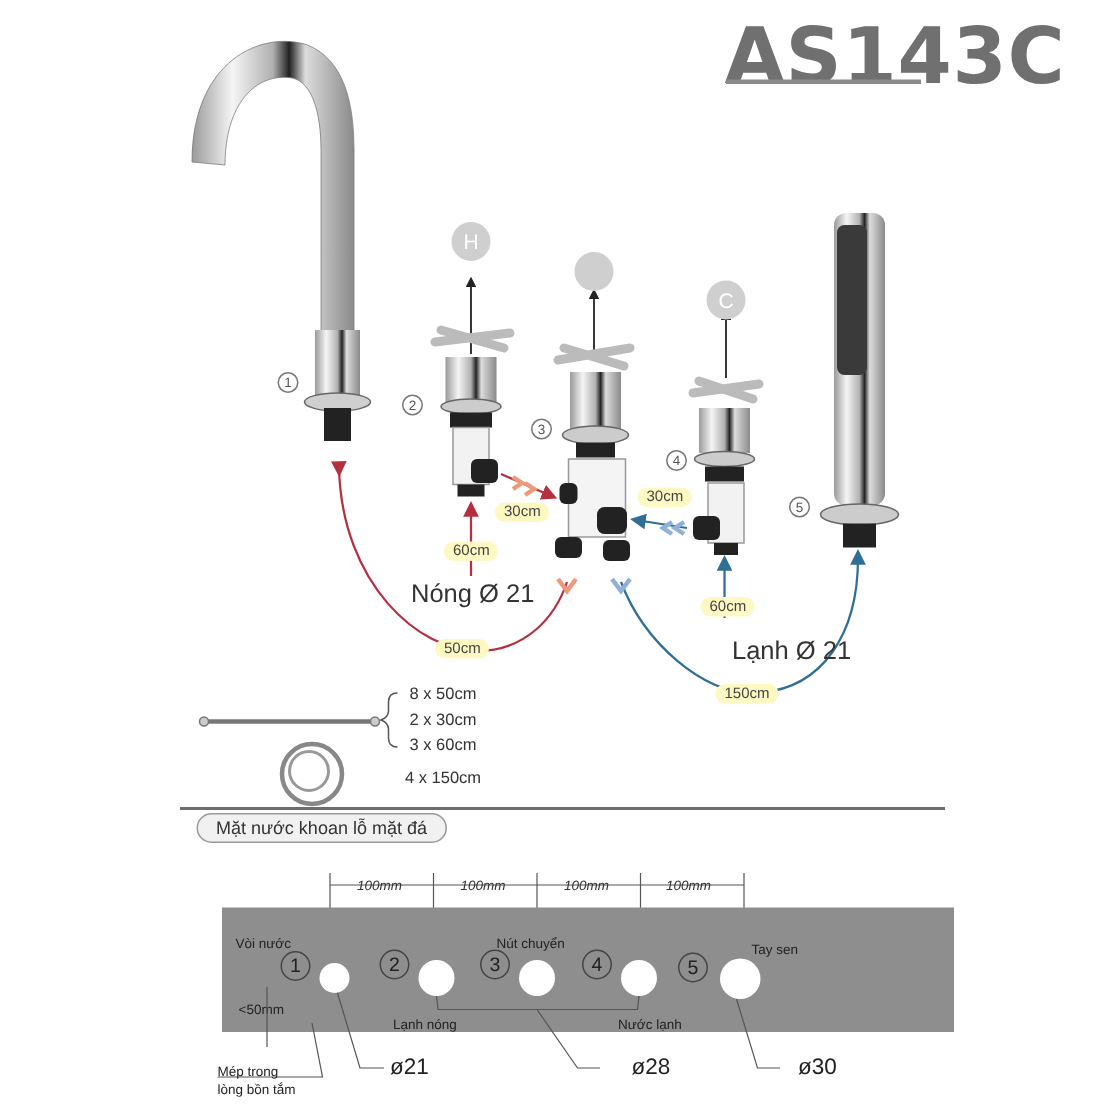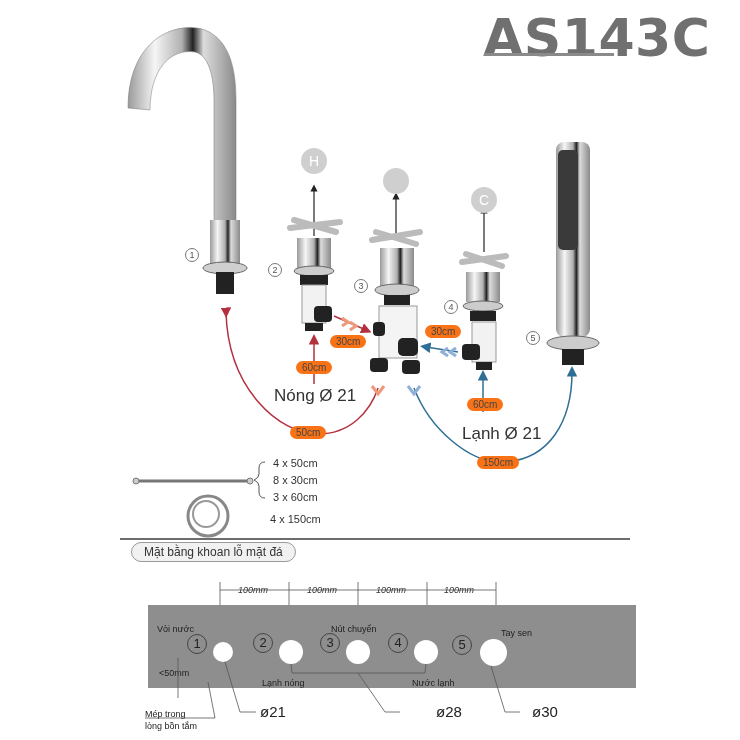--- a/index.html
+++ b/index.html
@@ -1,20 +1,20 @@
 <!DOCTYPE html>
 <html><head>
 <meta charset="utf-8">
 <style>
   html, body { margin:0; padding:0; background:#ffffff; }
   body { width:740px; height:740px; position:relative; overflow:hidden; font-family:"Liberation Sans", sans-serif; color:#333; }
   .abs { position:absolute; }
   .model { left:483px; top:8px; font-size:52px; font-weight:bold; color:#707070; letter-spacing:0.5px; font-family:"DejaVu Sans", sans-serif; }
   .model-line { left:484px; top:53px; width:130px; height:3px; background:#8a8a8a; }
-  .pill { background:#f97316; border-radius:8px; font-size:10px; color:#444; padding:1px 6px; }
+  .pill { background:#fef9c3; border-radius:8px; font-size:10px; color:#444; padding:1px 6px; }
   .bigtxt { font-size:17px; color:#333; }
   .num-circle { width:12px; height:12px; border:1px solid #777; border-radius:50%; font-size:9px; line-height:12px; text-align:center; color:#555; background:#fff; }
   .top-circle { width:26px; height:26px; border-radius:50%; background:#cfcfcf; color:#fff; font-size:14px; text-align:center; line-height:26px; }
   .parts-txt { font-size:11px; color:#333; }
   .sep { left:120px; top:538px; width:510px; height:2px; background:#6d6d6d; }
   .section-label { left:131px; top:542px; border:1px solid #999; border-radius:12px; background:#f1f1f1; padding:2px 12px; font-size:12px; color:#333; }
   .plate { left:148px; top:605px; width:488px; height:83px; background:#8e8e8e; }
   .dim { font-size:9px; color:#333;font-style:italic; }
   .plate-txt { font-size:9px; color:#222; }
   .hole { background:#fff; border-radius:50%; }
@@ -128,29 +128,29 @@
 <div class="abs num-circle" style="left:526px;top:331px">5</div>
 
 <div class="abs pill" style="left:296px;top:361px">60cm</div>
 <div class="abs pill" style="left:330px;top:335px">30cm</div>
 <div class="abs pill" style="left:425px;top:325px">30cm</div>
 <div class="abs pill" style="left:467px;top:398px">60cm</div>
 <div class="abs pill" style="left:290px;top:426px">50cm</div>
 <div class="abs pill" style="left:477px;top:456px">150cm</div>
 
 <div class="abs bigtxt" style="left:274px;top:386px">Nóng Ø 21</div>
-<div class="abs bigtxt" style="left:462px;top:424px">Lạnh Ø 21</div>
-
-<div class="abs parts-txt" style="left:273px;top:457px">4 x 50cm</div>
-<div class="abs parts-txt" style="left:273px;top:474px">8 x 30cm</div>
+<div class="abs bigtxt" style="left:488px;top:424px">Lạnh Ø 21</div>
+
+<div class="abs parts-txt" style="left:273px;top:457px">8 x 50cm</div>
+<div class="abs parts-txt" style="left:273px;top:474px">2 x 30cm</div>
 <div class="abs parts-txt" style="left:273px;top:491px">3 x 60cm</div>
 <div class="abs parts-txt" style="left:270px;top:513px">4 x 150cm</div>
 
 <div class="abs sep"></div>
-<div class="abs section-label">Mặt bằng khoan lỗ mặt đá</div>
+<div class="abs section-label">Mặt nước khoan lỗ mặt đá</div>
 
 <svg class="abs" style="left:0;top:570px" width="740" height="170">
   <line x1="220" y1="20" x2="496" y2="20" stroke="#555" stroke-width="0.8"></line>
   <g stroke="#555" stroke-width="0.8">
     <line x1="220" y1="12" x2="220" y2="75"></line>
     <line x1="289" y1="12" x2="289" y2="62"></line>
     <line x1="358" y1="12" x2="358" y2="45"></line>
     <line x1="427" y1="12" x2="427" y2="62"></line>
     <line x1="496" y1="12" x2="496" y2="60"></line>
   </g>
@@ -186,17 +186,17 @@
     <path d="M225,62 L240,112 L256,112"></path>
     <path d="M291,64 L292,73 L425,73 L426,64"></path>
     <path d="M358,73 L385,112 L400,112"></path>
     <path d="M491,66 L505,112 L520,112"></path>
     <path d="M178,58 L178,98"></path>
     <path d="M208,82 L215,118 L145,118"></path>
   </g>
 </svg>
 
 <div class="abs diam" style="left:260px;top:703px">ø21</div>
-<div class="abs diam" style="left:436px;top:703px">ø28</div>
+<div class="abs diam" style="left:421px;top:703px">ø28</div>
 <div class="abs diam" style="left:532px;top:703px">ø30</div>
 
 <div class="abs plate-txt" style="left:145px;top:709px">Mép trong</div>
 <div class="abs plate-txt" style="left:145px;top:721px">lòng bồn tắm</div>
 
 </body></html>

